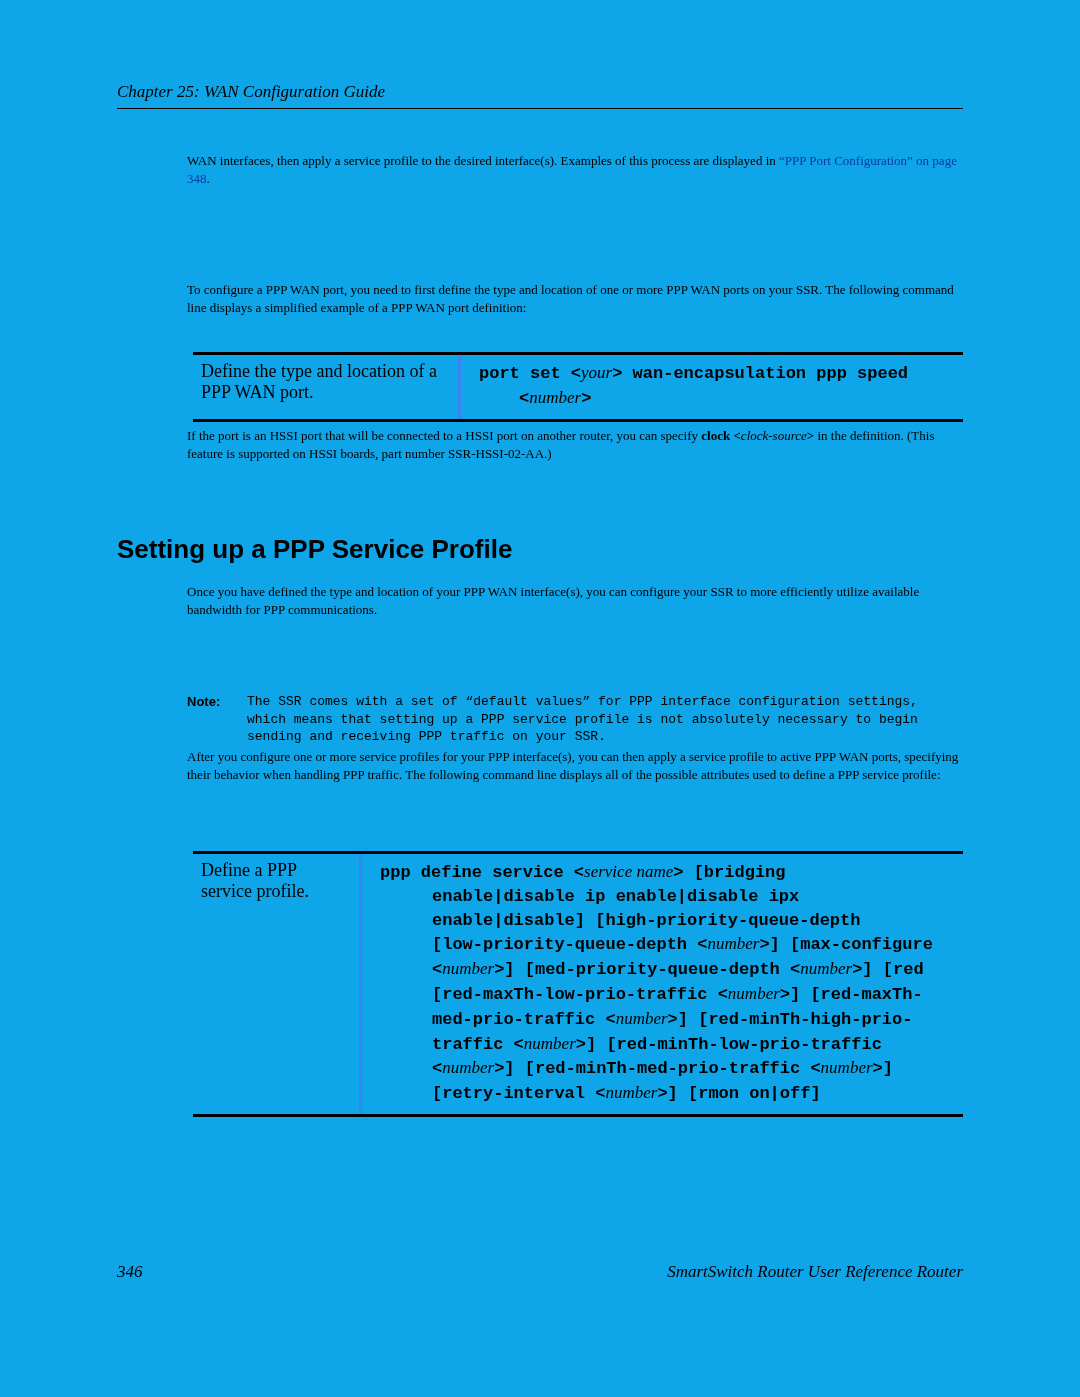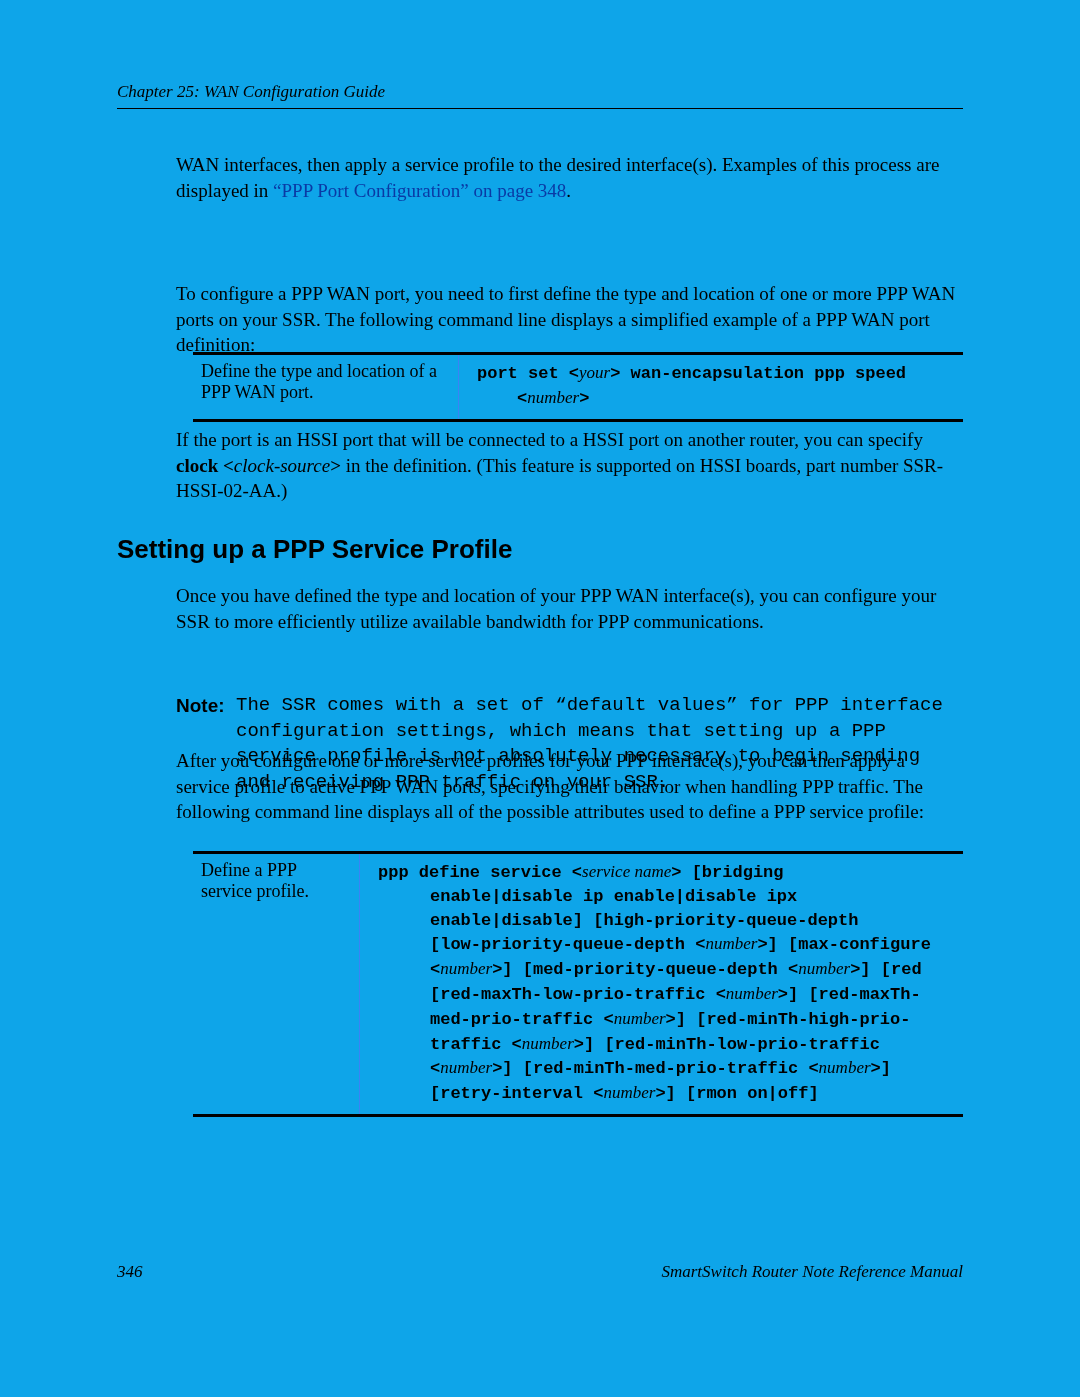--- a/index.html
+++ b/index.html
@@ -24,23 +24,23 @@
     border-top: 1px solid #000;
   }
   .header-line {
     position: absolute;
     left: 117px;
     font-style: italic;
     font-size: 17px;
   }
   .body {
     position: absolute;
-    left: 176px;
+    left: 187px;
     right: 117px;
-    font-size: 19px;
+    font-size: 13px;
     line-height: 1.35;
   }
   .link {
     color: #0a3aa5;
   }
   h2.section {
     position: absolute;
     left: 117px;
     right: 117px;
     font-family: "Segoe UI", "Helvetica Neue", Arial, sans-serif;
@@ -51,21 +51,21 @@
   .table {
     position: absolute;
     left: 193px;
     right: 117px;
     border-top: 3px solid #000;
     border-bottom: 3px solid #000;
     font-size: 18px;
     display: flex;
   }
   .table .colL {
-    border-right: 1px solid #3b82f6;
+    border-right: 3px solid #3b82f6;
     padding: 6px 10px 8px 8px;
     font-family: "Book Antiqua", Palatino, "Palatino Linotype", Georgia, serif;
   }
   .table .colR {
     padding: 6px 8px 8px 18px;
     font-family: "Courier New", Courier, monospace;
     font-weight: 700;
     font-size: 17px;
     line-height: 1.4;
   }
@@ -152,15 +152,15 @@
       <span class="code-indent"><span>&lt;</span><span class="var">number</span><span>&gt;] [med-priority-queue-depth &lt;</span><span class="var">number</span><span>&gt;] [red</span></span>
       <span class="code-indent"><span>[red-maxTh-low-prio-traffic &lt;</span><span class="var">number</span><span>&gt;] [red-maxTh-</span></span>
       <span class="code-indent"><span>med-prio-traffic &lt;</span><span class="var">number</span><span>&gt;] [red-minTh-high-prio-</span></span>
       <span class="code-indent"><span>traffic &lt;</span><span class="var">number</span><span>&gt;] [red-minTh-low-prio-traffic</span></span>
       <span class="code-indent"><span>&lt;</span><span class="var">number</span><span>&gt;] [red-minTh-med-prio-traffic &lt;</span><span class="var">number</span><span>&gt;]</span></span>
       <span class="code-indent"><span>[retry-interval &lt;</span><span class="var">number</span><span>&gt;] [rmon on|off]</span></span>
     </div>
   </div>
 
   <div class="footer-left">346</div>
-  <div class="footer-right">SmartSwitch Router Note Reference Manual</div>
+  <div class="footer-right">SmartSwitch Router User Reference Router</div>
 
 </div>
 
 </body></html>

